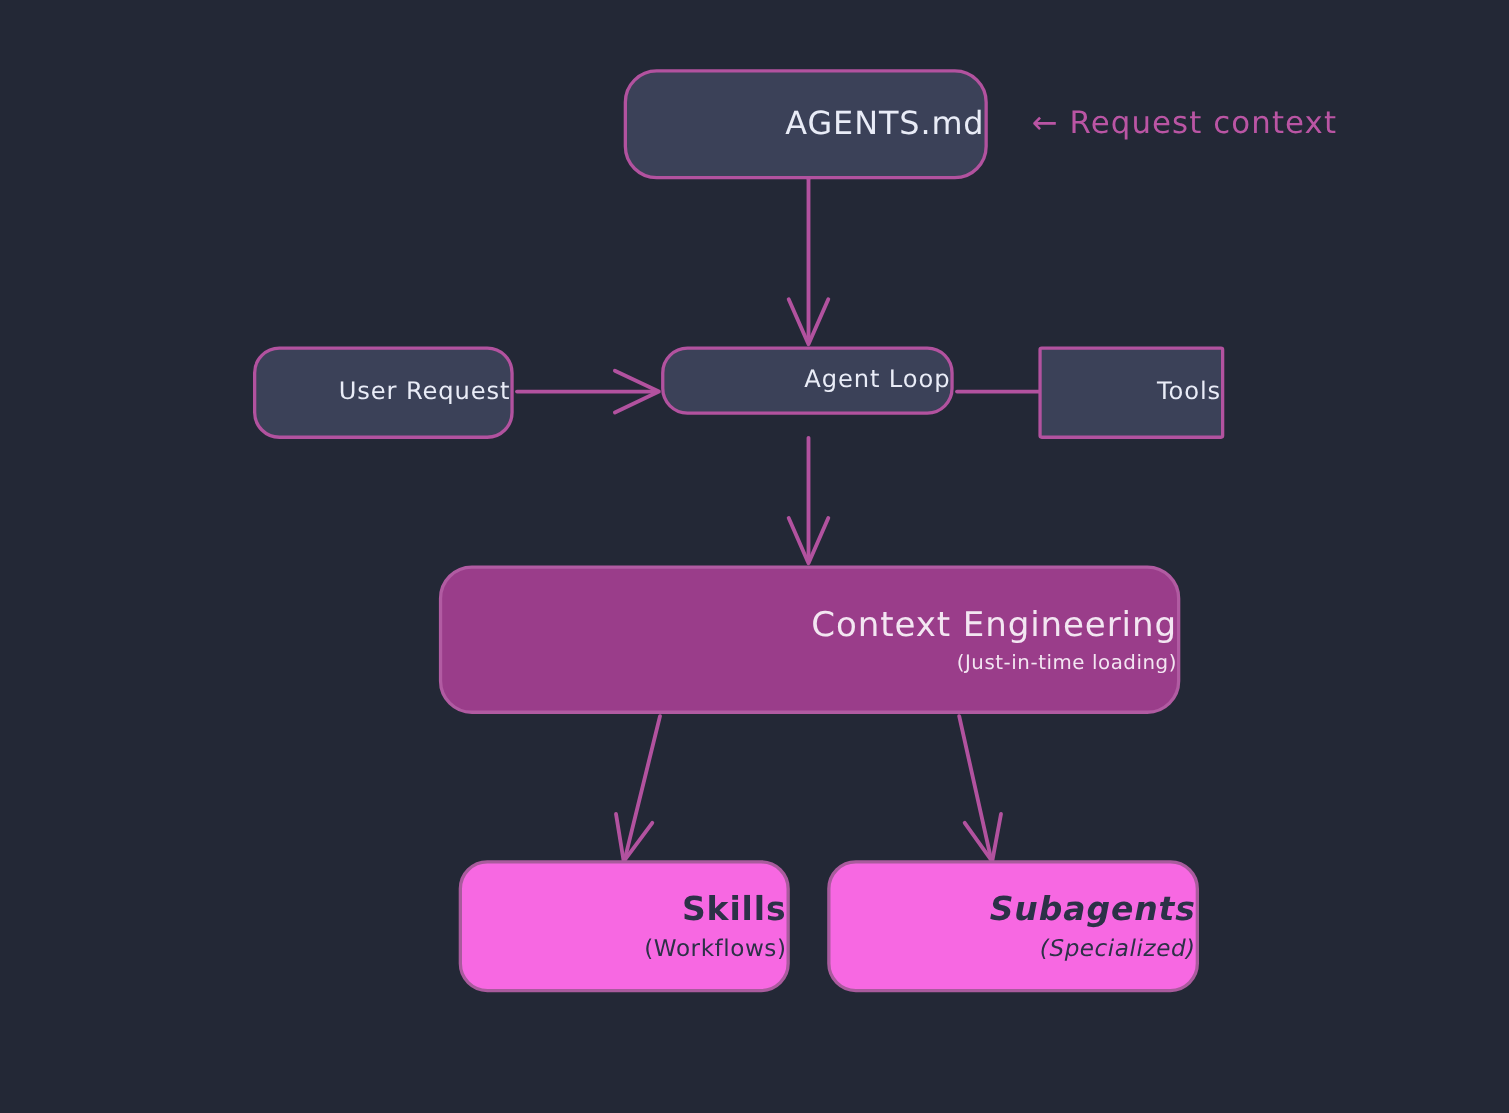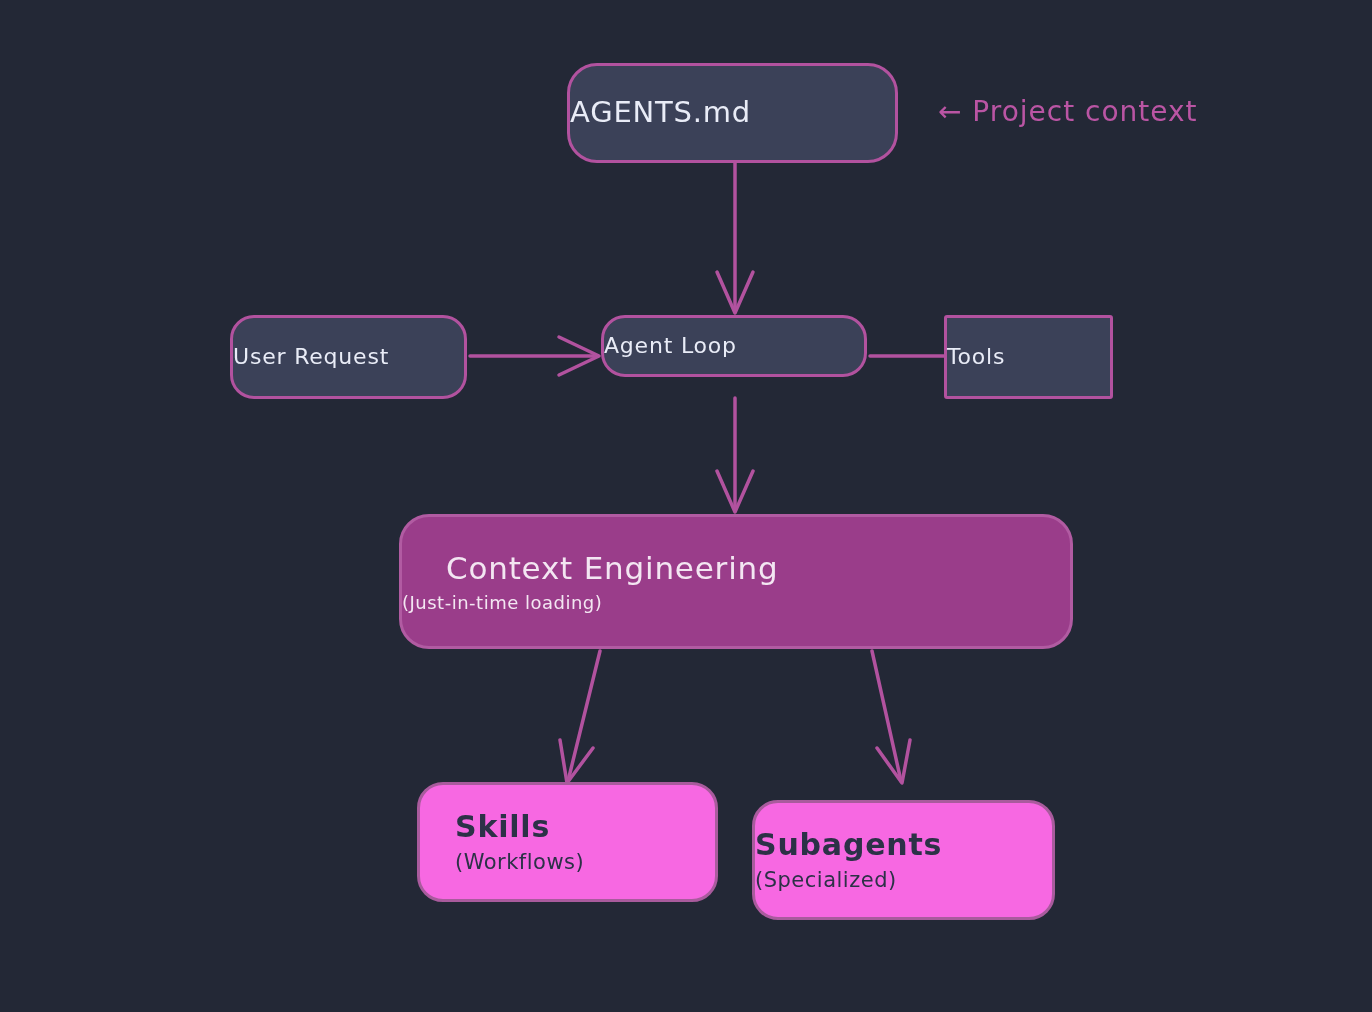--- a/index.html
+++ b/index.html
@@ -20,21 +20,21 @@
     left: 0;
     top: 0;
     width: 1372px;
     height: 1012px;
     pointer-events: none;
   }
   .node {
     position: absolute;
     display: flex;
     flex-direction: column;
-    align-items: flex-start;
+    align-items: flex-end;
     justify-content: center;
     box-sizing: border-box;
     text-align: center;
     gap: 8px;
   }
   .node .label {
     letter-spacing: 0.8px;
     line-height: 1.1;
     white-space: nowrap;
   }
@@ -125,21 +125,21 @@
     <g>
       <path d="M872 651 L901 781"></path>
       <path d="M877 748 L902 783 L910 740"></path>
     </g>
   </svg>
 
   <div class="node node-dark node-agents" style="left:567px; top:63px; width:331px; height:100px; border-radius:30px;">
     <span class="label">AGENTS.md</span>
   </div>
 
-  <div class="annotation">← Project context</div>
+  <div class="annotation">← Request context</div>
 
   <div class="node node-dark" style="left:230px; top:315px; width:237px; height:84px; border-radius:24px;">
     <span class="label">User Request</span>
   </div>
 
   <div class="node node-dark" style="left:601px; top:315px; width:266px; height:62px; border-radius:24px;">
     <span class="label">Agent Loop</span>
   </div>
 
   <div class="node node-dark" style="left:944px; top:315px; width:169px; height:84px; border-radius:3px;">
@@ -149,18 +149,18 @@
   <div class="node node-purple" style="left:399px; top:514px; width:674px; height:135px; border-radius:30px;">
     <span class="label">Context Engineering</span>
     <span class="sublabel">(Just-in-time loading)</span>
   </div>
 
   <div class="node node-pink" style="left:417px; top:782px; width:301px; height:120px; border-radius:26px;padding-left:35px;">
     <span class="label">Skills</span>
     <span class="sublabel">(Workflows)</span>
   </div>
 
-  <div class="node node-pink" style="left:752px; top:800px; width:303px; height:120px; border-radius:26px;">
+  <div class="node node-pink" style="left:752px; top:782px; width:338px; height:120px; border-radius:26px;font-style:italic;">
     <span class="label">Subagents</span>
     <span class="sublabel">(Specialized)</span>
   </div>
 
 </div>
 
 </body></html>

